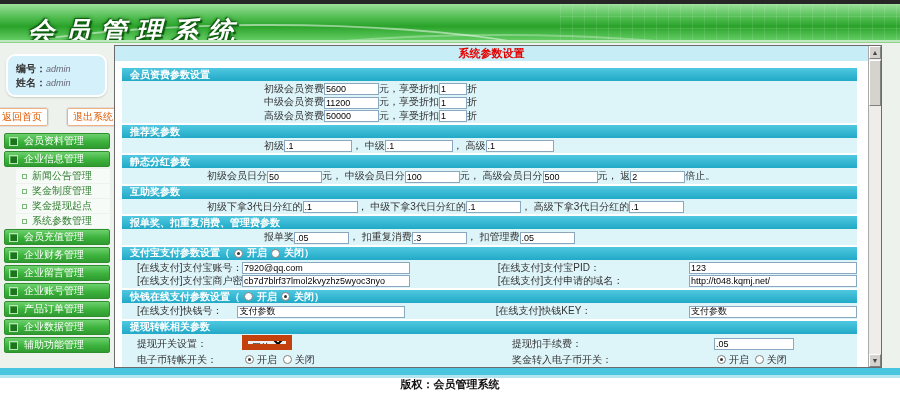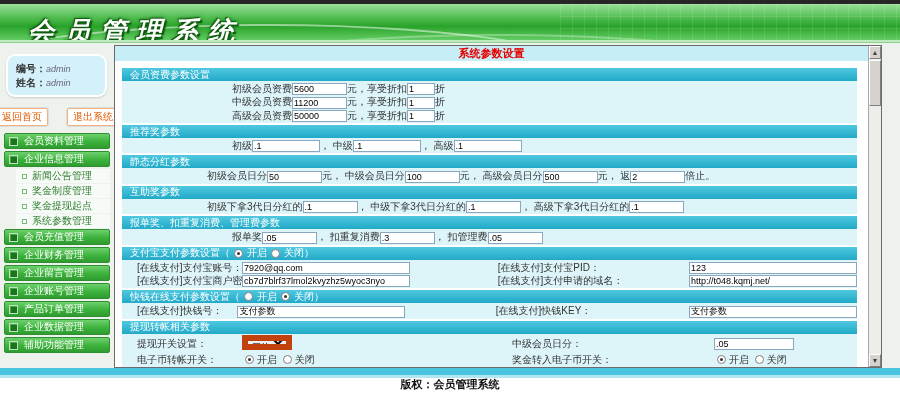--- a/index.html
+++ b/index.html
@@ -44,28 +44,28 @@
     background:#f7fbf7; color:#2e7d2e; font-size:10px; cursor:pointer; }
   .sbul { width:5px; height:5px; margin:0 5px 0 6px; background:#fff;
     border:1px solid #7ab87a; }
   
   .panel { position:absolute; left:114px; top:2px; right:18px; bottom:0;
     background:#fff; border:1px solid #6b6b6b; overflow:hidden; }
   .ptitle { height:15px; line-height:15px; margin-right:13px; background:#c7edf6;
     color:#e60000; font-weight:bold; font-size:11px; text-align:center; }
   .content { margin:7px 24px 0 7px; }
   .shead { display:flex; align-items:center; height:13px; margin-top:2px; padding-left:8px;
-    background:linear-gradient(180deg,#4fc8e0,#21a9c7); color:#fff; font-weight:normal;
+    background:linear-gradient(180deg,#4fc8e0,#21a9c7); color:#fff; font-weight:bold;
     font-size:10px; white-space:nowrap; }
   .sbody { background:#ddf4f9; padding:1px 0; }
   .row { min-height:13px; line-height:13px; font-size:10px; color:#333; white-space:nowrap; }
   .inp { height:12px; font-size:9px; font-family:inherit; border:1px solid #89a7bf;
     background:#fff; padding:0 1px; vertical-align:middle; }
   .w28{width:28px} .w55{width:55px} .w68{width:68px} .w80{width:80px} .w170{width:168px}
-  .ind110 { padding-left:110px; } .ind85 { padding-left:85px; }
+  .ind110 { padding-left:110px;margin-left:32px; } .ind85 { padding-left:85px; }
   .cols { display:flex; align-items:center;padding-left:10px; }
   .l1 { width:110px; padding-left:5px; } .f1 { width:270px; }
   .l2 { width:202px; } .f2 { flex:1; }
   .rdo { display:inline-block; width:9px; height:9px; border:1px solid #808080;
     border-radius:50%; background:#fff; position:relative; vertical-align:middle;
     margin:0 3px; cursor:pointer; }
   .rdo[data-st="on"]::after { content:""; position:absolute; left:2px; top:2px;
     right:2px; bottom:2px; background:#333; border-radius:50%; }
   .shead .rdo { margin:0 4px; }
   .sel { height:15px; font-size:9px; font-family:inherit; border:6px solid #c2410c; }
@@ -267,21 +267,21 @@
 
       <div class="shead">提现转帐相关参数</div>
       <div class="sbody">
         <div class="row cols">
           <span class="l1">提现开关设置：</span>
           <span class="f1">
             <select class="sel">
               <option>开放</option>
             </select>
           </span>
-          <span class="l2">中级会员日分：</span>
+          <span class="l2">提现扣手续费：</span>
           <span class="f2"><input class="inp w80" value=".05" style=""></span>
         </div>
         <div class="row cols">
           <span class="l1">电子币转帐开关：</span>
           <span class="f1">
             <span class="rdo" data-st="on"></span><span>开启</span>
             <span class="rdo" data-st="off"></span><span>关闭</span>
           </span>
           <span class="l2">奖金转入电子币开关：</span>
           <span class="f2">

